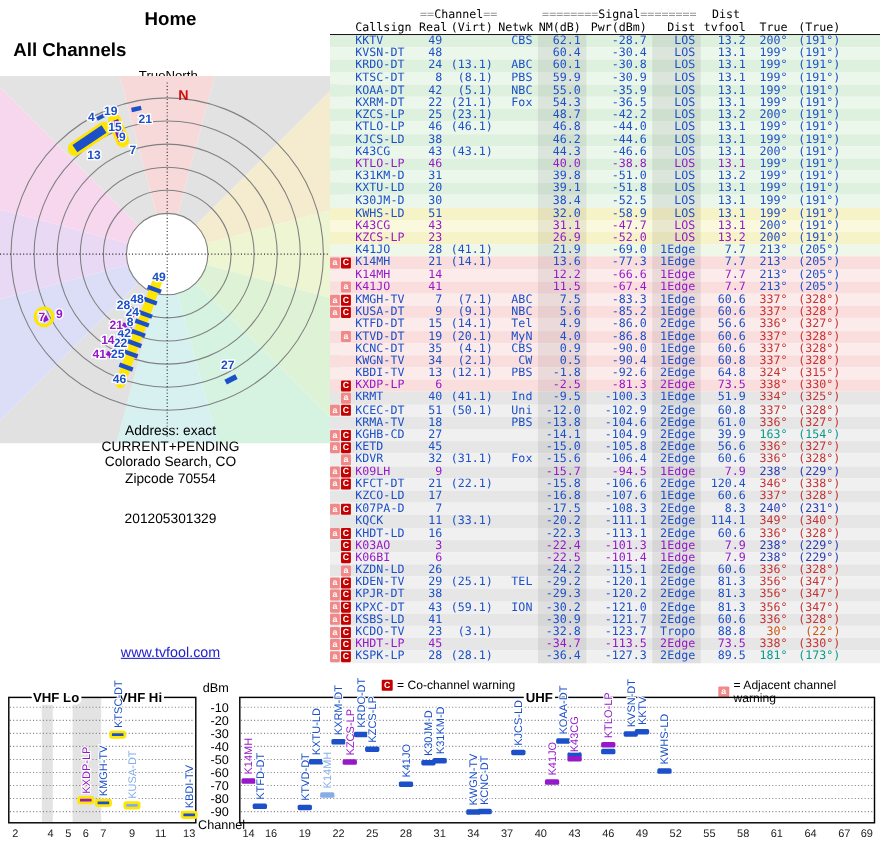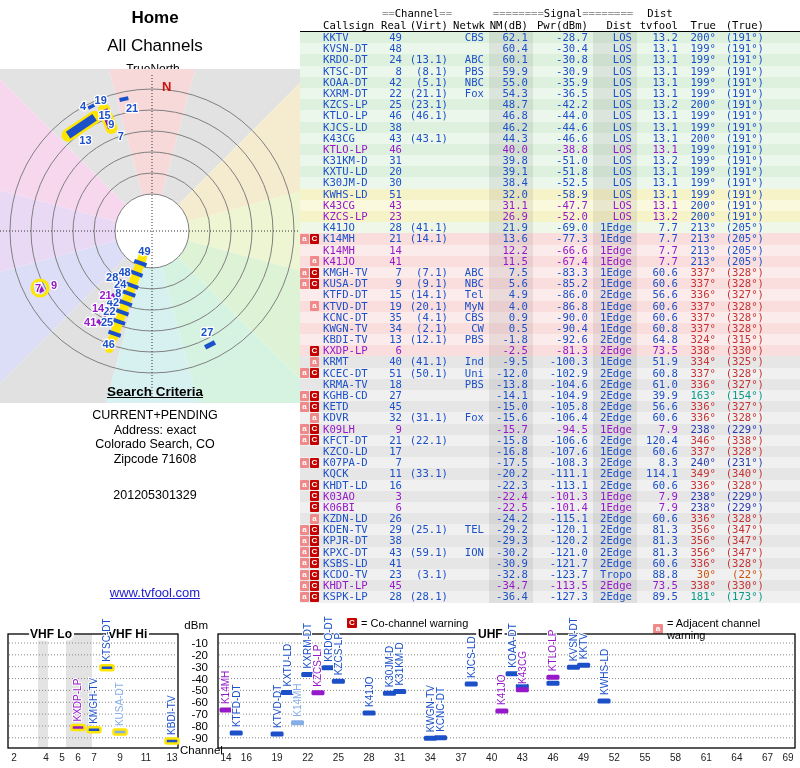--- a/index.html
+++ b/index.html
@@ -1,19 +1,19 @@
 <!DOCTYPE html>
 <html><head>
 <meta charset="utf-8">
 <style>
   html,body{margin:0;padding:0;background:#fff}
   .page{position:relative;width:800px;height:768px;background:#fff;overflow:hidden;
         font-family:"Liberation Sans",sans-serif;color:#000}
   .t1{position:absolute;left:0;top:8px;width:310px;text-align:center;font-size:17px;font-weight:bold}
-  .t2{position:absolute;left:0;top:36px;width:310px;text-align:center;font-size:17px;font-weight:normal}
+  .t2{position:absolute;left:12px;top:36px;width:310px;text-align:left;font-size:17px;font-weight:bold}
   .tn{position:absolute;left:0;top:62px;width:306px;text-align:center;font-size:12px}
   #radar{position:absolute;left:0;top:69px}
   .nl{position:absolute;left:162px;top:79px;color:#cc1111;font-size:13px;font-weight:bold}
   .search{position:absolute;left:0;top:384px;width:310px;text-align:center}
   .sc-title{font-size:13.5px;font-weight:bold;text-decoration:underline;margin-bottom:9px}
   #sc-lines div{font-size:12.5px;line-height:14.5px}
   .sc-db{margin-top:22px;font-size:12.5px;line-height:15px}
   .link{position:absolute;left:0;top:585px;width:310px;text-align:center;font-size:13px;
         color:#2222cc;text-decoration:underline;cursor:pointer}
   
@@ -109,26 +109,25 @@
       <text x="125.95271290868419" y="43.04788866100961" fill="#1c50c8" font-size="11" font-weight="bold" font-family="&quot;Liberation Sans&quot;,sans-serif" stroke="#fff" stroke-width="2.5" paint-order="stroke">21</text>
       <text x="79.91075256801936" y="40.77184152275757" fill="#1c50c8" font-size="11" font-weight="bold" font-family="&quot;Liberation Sans&quot;,sans-serif" stroke="#fff" stroke-width="2.5" paint-order="stroke">4</text>
       <text x="94.55366081590692" y="35.46548321416064" fill="#1c50c8" font-size="11" font-weight="bold" font-family="&quot;Liberation Sans&quot;,sans-serif" stroke="#fff" stroke-width="2.5" paint-order="stroke">19</text>
       <text x="98.45158352863763" y="50.207968085472615" fill="#1c50c8" font-size="11" font-weight="bold" font-family="&quot;Liberation Sans&quot;,sans-serif" stroke="#fff" stroke-width="2.5" paint-order="stroke">15</text>
       <text x="108.28940093165383" y="58.9452635499179" fill="#1c50c8" font-size="11" font-weight="bold" font-family="&quot;Liberation Sans&quot;,sans-serif" stroke="#fff" stroke-width="2.5" paint-order="stroke">9</text>
       <text x="117.71391188830022" y="71.33018083072588" fill="#1c50c8" font-size="11" font-weight="bold" font-family="&quot;Liberation Sans&quot;,sans-serif" stroke="#fff" stroke-width="2.5" paint-order="stroke">7</text>
     </svg>
   <div class="nl">N</div>
 
   <div class="search">
-    <div class="sc-title">Search Criteria</div>
     <div id="sc-lines">
+        <div>Address: exact</div>
         <div>CURRENT+PENDING</div>
-        <div>Address: exact</div>
         <div>Colorado Search, CO</div>
-        <div>Zipcode 71608</div>
+        <div>Zipcode 70554</div>
       </div>
     <div class="sc-db">
       <div>201205301329</div>
     </div>
   </div>
 
   <a class="link">www.tvfool.com</a>
 
   <div id="table">
       <div class="hrow">

